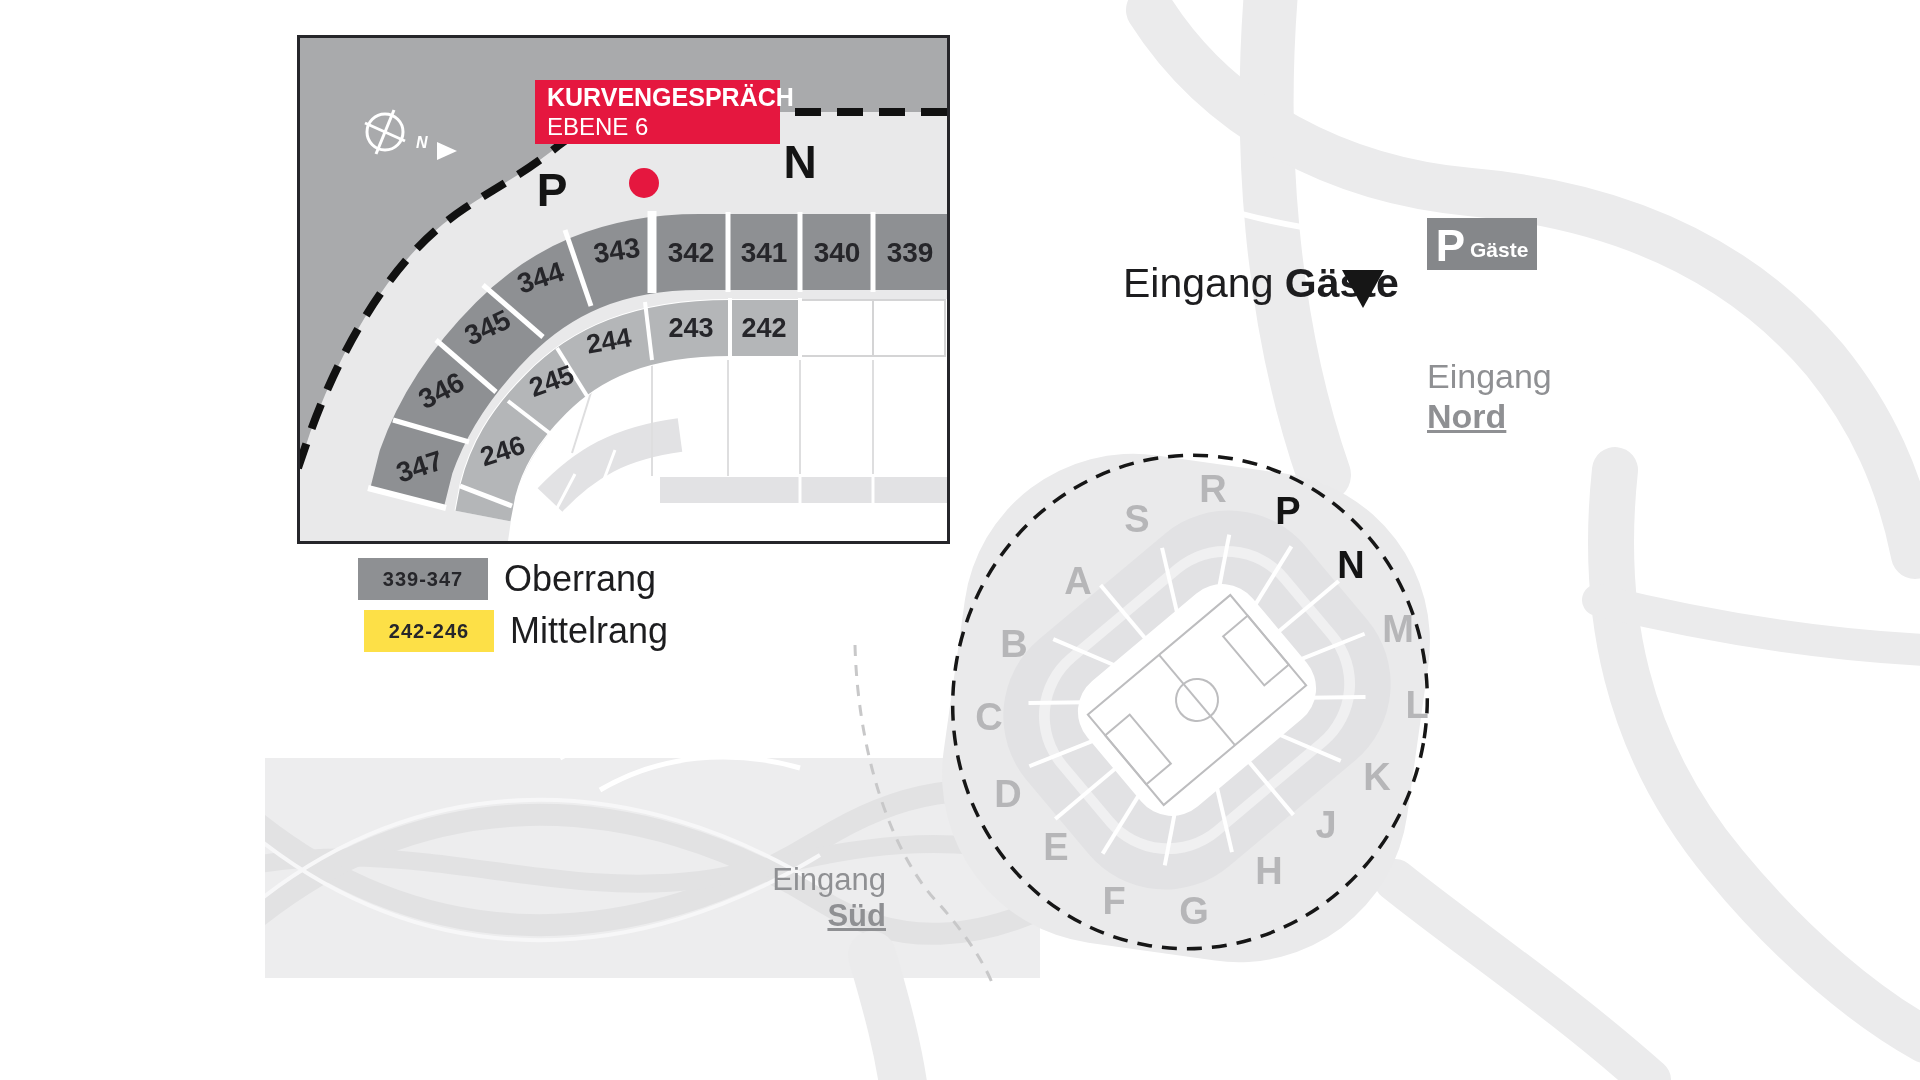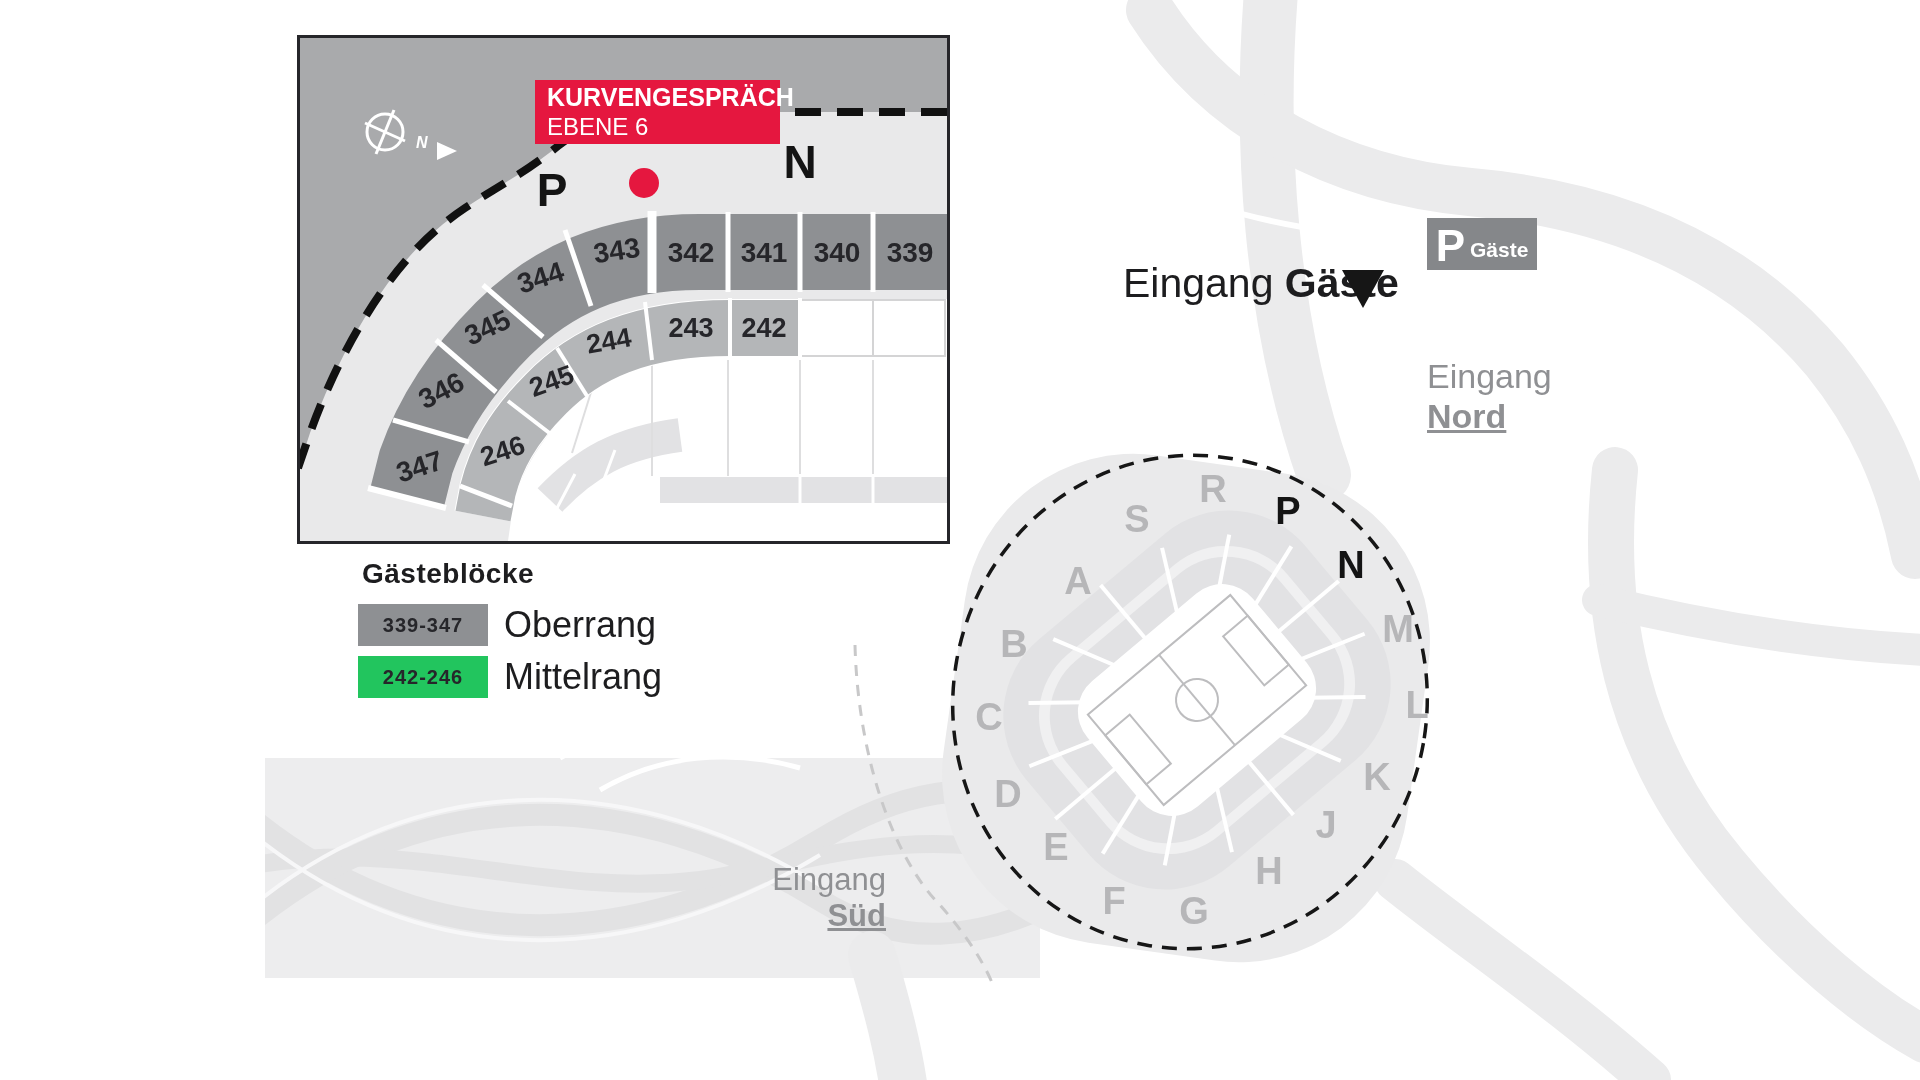--- a/index.html
+++ b/index.html
@@ -8,21 +8,21 @@
   #bgmap{position:absolute;left:0;top:0;}
   
   #inset{position:absolute;left:297px;top:35px;width:647px;height:503px;border:3px solid #26262a;background:#e9e9ea;}
   
   #legend{position:absolute;left:358px;top:558px;color:#1d1d1f;}
   #legend .ltitle{font-size:28px;font-weight:bold;margin:0 0 14px 4px;letter-spacing:.5px;}
   #legend .lrow{display:flex;align-items:center;margin-bottom:10px;}
   #legend .swatch{width:130px;height:42px;display:flex;align-items:center;justify-content:center;
                   font-size:20px;font-weight:bold;color:#26262a;letter-spacing:1px;}
   #legend .sw-ober{background:#8e9093;}
-  #legend .sw-mittel{background:#22c55e;}
+  #legend .sw-mittel{background:#fde047;margin-left:6px;}
   #legend .lname{font-size:36px;margin-left:16px;}
   
   .entrance{position:absolute;color:#1d1d1f;white-space:nowrap;}
   #ent-gaeste{left:1123px;top:224px;font-size:41px;margin-top:36px;}
   #ent-gaeste b{font-weight:bold;}
   #gaeste-arrow{position:absolute;left:1342px;top:270px;width:0;height:0;
                 border-left:21px solid transparent;border-right:21px solid transparent;
                 border-top:38px solid #161616;}
   #ent-nord{left:1427px;top:356px;font-size:34px;color:#8f9093;line-height:1.18;}
   #ent-sued{left:756px;top:862px;width:130px;text-align:right;font-size:31px;color:#8f9093;line-height:1.15;}
@@ -220,21 +220,20 @@
 
       <g>
         <rect x="235" y="42" width="245" height="64" fill="#e5173f"></rect>
         <text x="247" y="68" font-size="25" font-weight="bold" fill="#ffffff">KURVENGESPRÄCH</text>
         <text x="247" y="97" font-size="24" fill="#ffffff">EBENE 6</text>
       </g>
     </svg>
   </div>
 
   <div id="legend">
-    <div class="ltitle">Gästeblöcke</div>
     <div class="lrow">
       <div class="swatch sw-ober">339-347</div>
       <div class="lname">Oberrang</div>
     </div>
     <div class="lrow">
       <div class="swatch sw-mittel">242-246</div>
       <div class="lname">Mittelrang</div>
     </div>
   </div>
 

